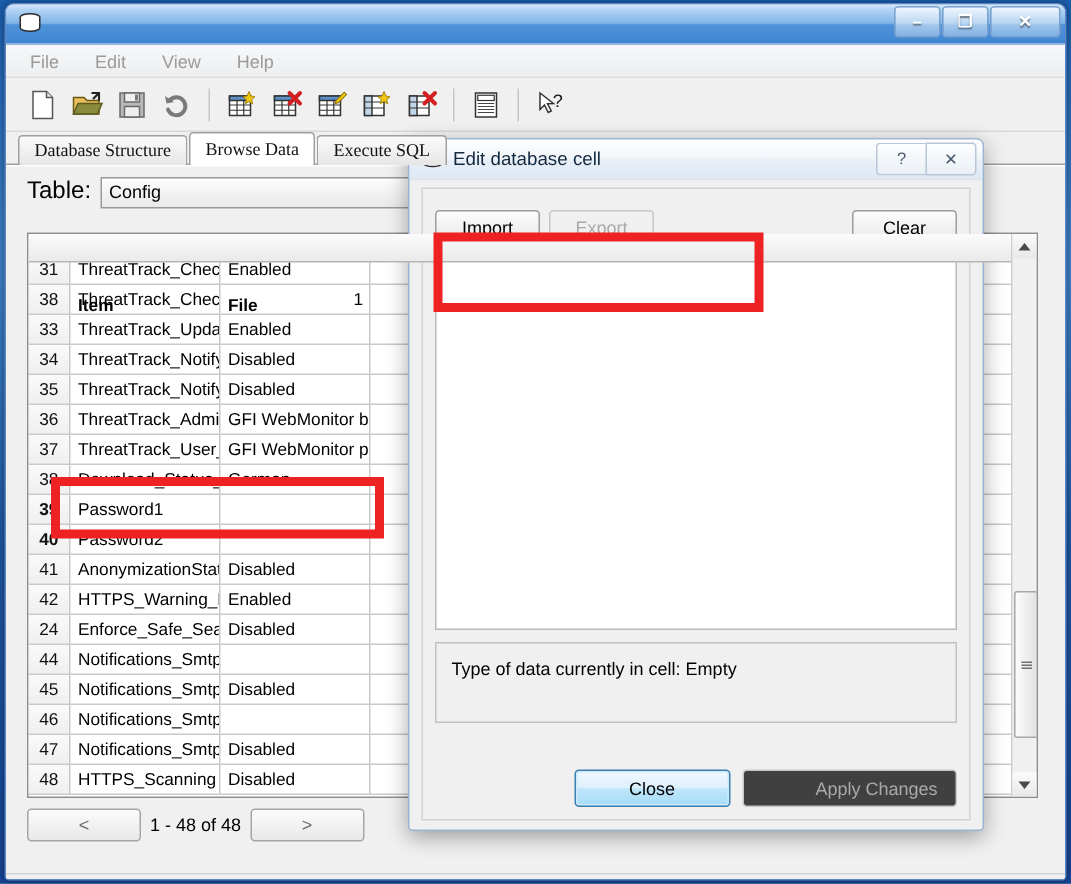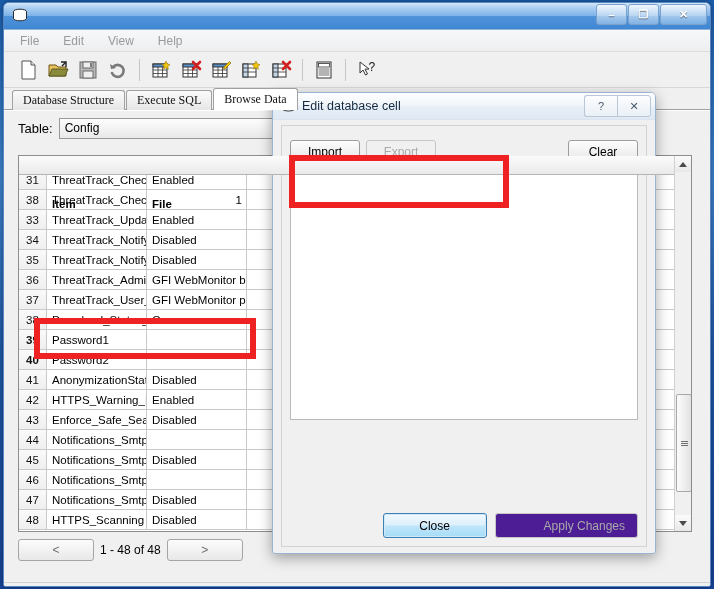--- a/index.html
+++ b/index.html
@@ -130,21 +130,21 @@
     position: relative;
     height: 494px;
     background: #f0f0f0;
     border-top: 1px solid #fff;
   }
   .table-row-ctl {
     display: flex; align-items: center;
     padding: 6px 8px 4px 14px;
     gap: 6px;
   }
-  .table-label { font-size: 13px; color: #000; }
+  .table-label { font-size: 16px; color: #000; }
   .combo {
     position: relative;
     flex: 0 0 auto;
     width: 448px; height: 19px;
     border: 1px solid #9a9a9a;
     background: linear-gradient(180deg, #fdfdfd 0%, #e9e9e9 100%);
     display: flex; align-items: center;
   }
   .combo-value { font-size: 12px; color: #000; padding-left: 5px; }
   .combo-arrow {
@@ -380,21 +380,21 @@
     background: linear-gradient(180deg, #fdfdfd, #e6e6e6);
     font-size: 12px; color: #000;
     display: flex; align-items: center; justify-content: center;
   }
   .abtn.default {
     border: 1px solid #3c7fb1;
     background: linear-gradient(180deg, #f2f9ff 0%, #dcf0fc 48%, #bfe6fb 52%, #a6dcf7 100%);
     box-shadow: 0 0 0 1px #cfe9fb inset;
     text-align: right;
   }
-  .abtn.disabled { color: #a9a9a9; border-color: #c6c6c6; background: #4c1d95; padding-left: 48px; }
+  .abtn.disabled { color: #a9a9a9; border-color: #c6c6c6; background: #404040; padding-left: 48px; }
 
   
   .annot {
     position: absolute;
     border: 6px solid #ee2222;
     box-sizing: border-box;
     pointer-events: none;
     z-index: 60;
   }
   #annot-rows  { left: 34px;  top: 318px; width: 222px; height: 41px; }
@@ -523,25 +523,25 @@
           <path d="M4 3 L4 14 L7 11 L9.5 16 L11.5 15 L9 10.2 L13 10 Z" fill="#fff" stroke="#333" stroke-width="1"></path>
           <text x="12.5" y="12" font-family="Liberation Sans, sans-serif" font-size="12" fill="#111">?</text>
         </svg>
       </div>
     </div>
 
     <div class="tabstrip">
       <div class="tab">
         <span>Database Structure</span>
       </div>
+      <div class="tab active">
+        <span>Browse Data</span>
+      </div>
       <div class="tab">
         <span>Execute SQL</span>
-      </div>
-      <div class="tab active">
-        <span>Browse Data</span>
       </div>
     </div>
 
     <div class="pane">
 
       <div class="table-row-ctl">
         <span class="table-label">Table:</span>
         <div class="combo">
           <span class="combo-value">Config</span>
           <span class="combo-arrow"></span>
@@ -627,21 +627,21 @@
                 <div class="gc c-value">Disabled</div>
                 <div class="gc c-rest"></div>
               </div>
               <div class="grow">
                 <div class="gc c-num">42</div>
                 <div class="gc c-item">HTTPS_Warning_Pag</div>
                 <div class="gc c-value">Enabled</div>
                 <div class="gc c-rest"></div>
               </div>
               <div class="grow">
-                <div class="gc c-num">43</div>
+                <div class="gc c-num">24</div>
                 <div class="gc c-item">Enforce_Safe_Searc</div>
                 <div class="gc c-value">Disabled</div>
                 <div class="gc c-rest"></div>
               </div>
               <div class="grow">
                 <div class="gc c-num">44</div>
                 <div class="gc c-item">Notifications_Smtp_</div>
                 <div class="gc c-value"></div>
                 <div class="gc c-rest"></div>
               </div>
@@ -732,20 +732,23 @@
         <div class="dbtn disabled">
           <span>Export</span>
         </div>
         <div class="dbtn right">
           <span>Clear</span>
         </div>
       </div>
 
       <div class="cell-editor"></div>
 
+      <div class="type-box">
+        <div class="type-text">Type of data currently in cell: Empty</div>
+      </div>
 
       <div class="dlg-actions">
         <div class="abtn default">
           <span>Close</span>
         </div>
         <div class="abtn disabled">
           <span>Apply Changes</span>
         </div>
       </div>
     </div>

